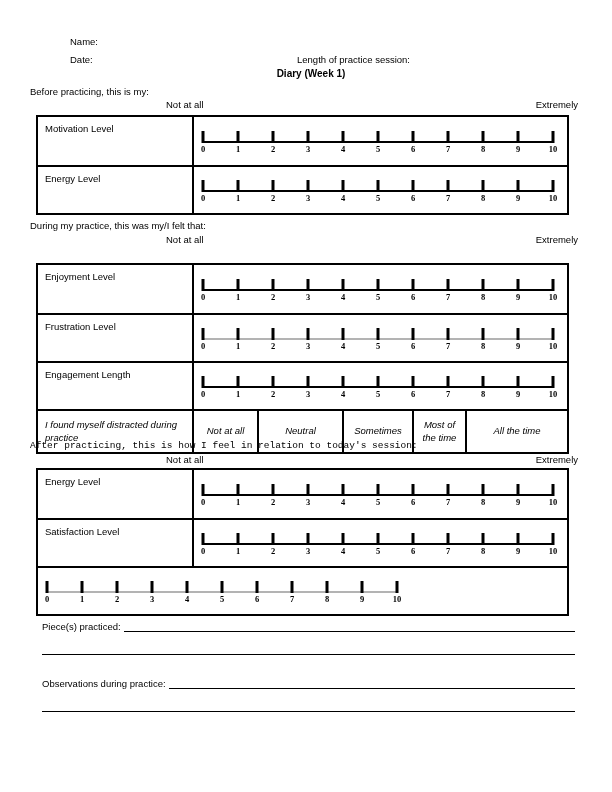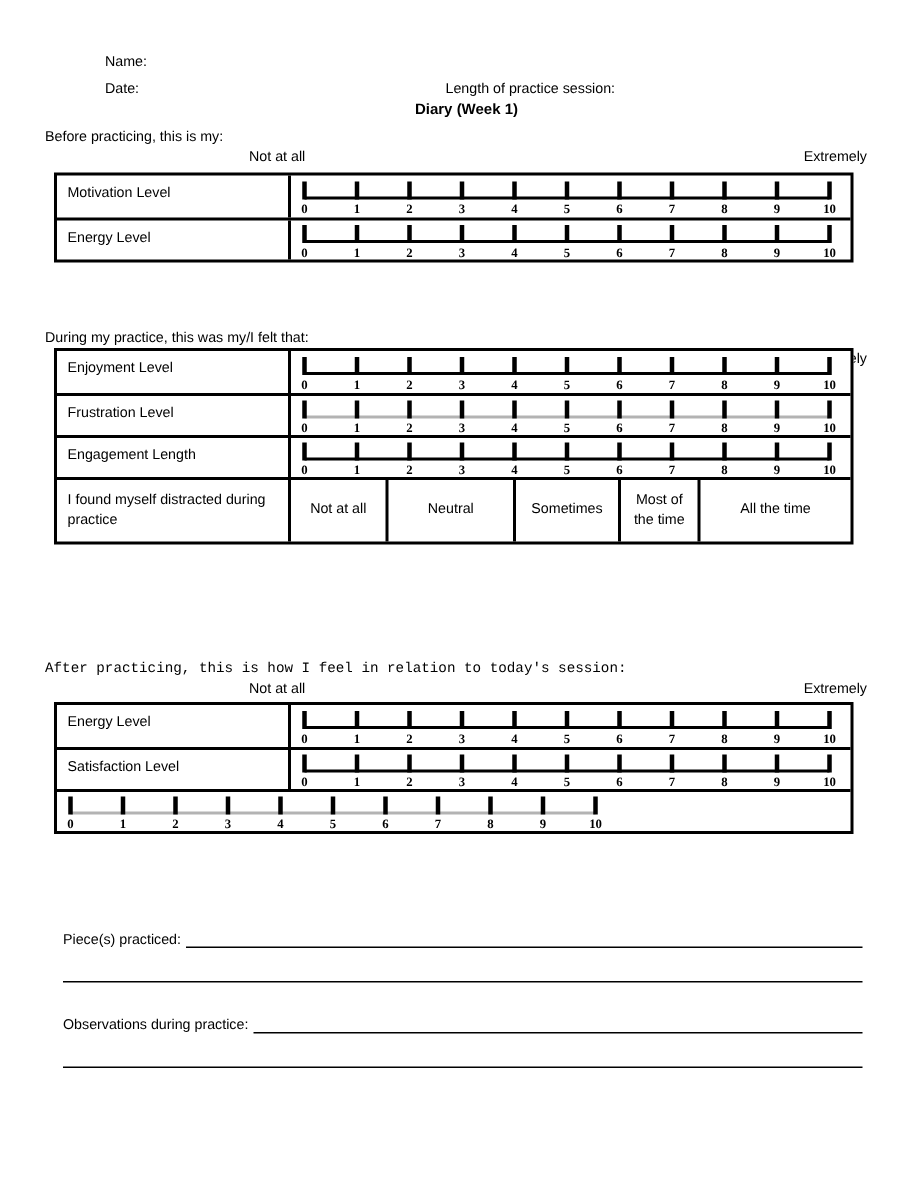--- a/index.html
+++ b/index.html
@@ -7,29 +7,29 @@
     position:relative;width:612px;height:792px;background:#ffffff;
     font-family:"Liberation Sans",sans-serif;color:#000;font-size:9.5px;
     overflow:hidden;
   }
   .abs{position:absolute;}
   .hdr-label{font-size:9.5px;}
   .title{left:0;right:0;top:68px;text-align:center;font-weight:bold;font-size:10px;padding-left:10px;}
   .intro{font-size:9.5px;}
   .anchors{left:36px;top:0;width:542px;display:flex;justify-content:space-between;padding-left:130px;box-sizing:border-box;font-size:9.5px;}
   .tbl{left:36px;width:533px;border:2px solid #000;box-sizing:border-box;background:#fff;}
-  .trow{display:flex;height:28px;box-sizing:border-box;}
+  .trow{display:flex;height:48px;box-sizing:border-box;}
   .trow + .trow{border-top:2px solid #000;}
   .cell-label{width:156px;box-sizing:border-box;border-right:2px solid #000;padding:6px 6px 0 7px;line-height:1.35;font-size:9.5px;}
   .cell-scale{flex:1;position:relative;display:flex;align-items:center;padding-left:9px;box-sizing:border-box;}
   .scale{position:relative;width:350px;height:23px;margin-top:3px;}
   .scale-line{position:absolute;left:0;top:10px;width:100%;height:2px;background:#000;}
   .scale-tick{position:absolute;top:0;width:3px;height:12px;background:#000;transform:translateX(-50%);}
   .scale-num{position:absolute;top:13px;transform:translateX(-50%);font-family:"Liberation Serif",serif;font-weight:bold;font-size:8.5px;white-space:nowrap;}
-  .choice-row{height:43px;}
+  .choice-row{height:43px;font-style:italic;}
   .cell-opt{box-sizing:border-box;display:flex;align-items:center;justify-content:center;text-align:center;padding:2px 6px;line-height:1.35;font-size:9.5px;}
   .cell-opt.bdr{border-right:2px solid #000;}
   .w1{width:65px;} .w2{width:70px;} .w3{width:85px;} .w4{width:53px;} .w5{flex:1;}
   .write-row{width:533px;display:flex;align-items:flex-end;font-size:9.5px;}
   .write-line{flex:1;border-bottom:1px solid #000;height:12px;margin-left:3px;}
   .full-line{width:533px;border-bottom:1px solid #000;height:8px;}
 </style>
 </head>
 <body>
 
@@ -106,21 +106,21 @@
           </div>
       </div>
     </div>
   </div>
 
   <div class="abs intro" style="left:30px;top:220px;">During my practice, this was my/I felt that:</div>
   <div class="abs anchors" style="top:234px;">
     <span>Not at all</span>
     <span>Extremely</span>
   </div>
-  <div class="abs tbl" style="top:232px;">
+  <div class="abs tbl" style="top:263px;">
     <div class="trow">
       <div class="cell-label">Enjoyment Level</div>
       <div class="cell-scale">
         <div class="scale">
             <div class="scale-line" style="background: rgb(0, 0, 0);"></div>
             <div class="scale-tick" style="left: 0%; background: rgb(0, 0, 0);"></div>
             <span class="scale-num" style="left: 0%;">0</span>
             <div class="scale-tick" style="left: 10%; background: rgb(0, 0, 0);"></div>
             <span class="scale-num" style="left: 10%;">1</span>
             <div class="scale-tick" style="left: 20%; background: rgb(0, 0, 0);"></div>

